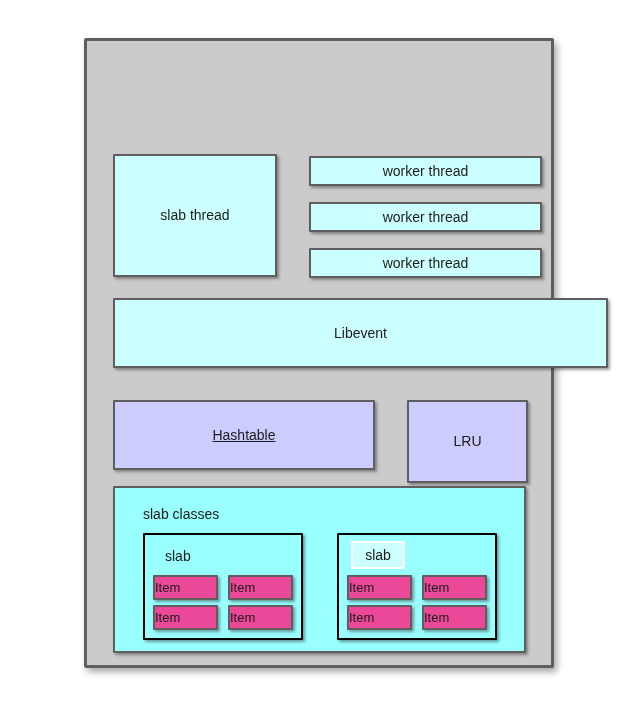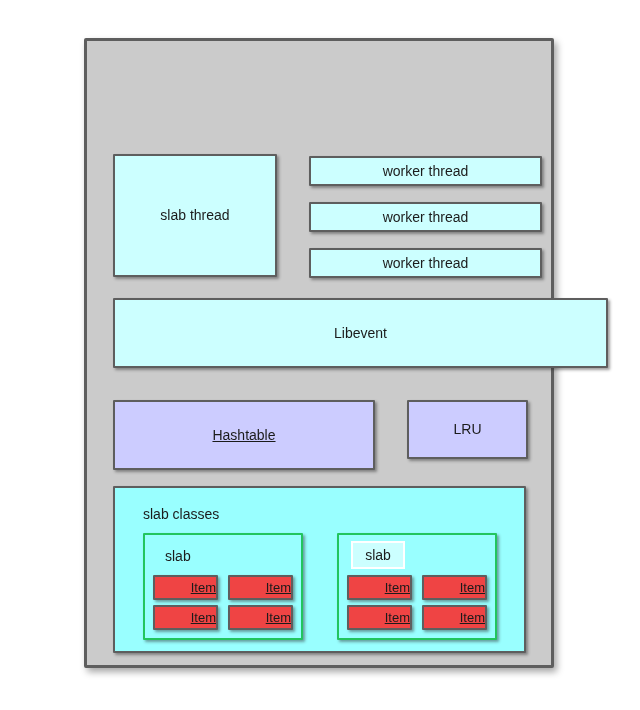--- a/index.html
+++ b/index.html
@@ -24,49 +24,49 @@
   .fill-cyan-bright { background:#99ffff; }
 
   .network      { left:26px;  top:18px;  width:413px; height:63px;  }
   .main-thread  { left:26px;  top:113px; width:164px; height:123px; }
   .worker       { left:222px; width:233px; height:30px; }
   .worker-1     { top:115px; }
   .worker-2     { top:161px; }
   .worker-3     { top:207px; }
   .libevent     { left:26px;  top:257px; width:495px; height:70px;  }
   .hashtable    { left:26px;  top:359px; width:262px; height:70px;text-decoration:underline;  }
-  .lru          { left:320px; top:359px; width:121px; height:59px;  }
+  .lru          { left:320px; top:359px; width:121px; height:83px;  }
 
   .slab-classes {
     left:26px; top:445px; width:413px; height:167px;
     display:block;
   }
   .slab-classes-label {
     position:absolute; left:28px; top:18px; font-size:14px;text-align:center;
   }
   .slab {
     position:absolute; top:45px; width:160px; height:107px;
-    box-sizing:border-box; border:2px solid #22c55e; border-radius:1px;
+    box-sizing:border-box; border:2px solid #000000; border-radius:1px;
     background:#99ffff; box-shadow:2px 2px 3px rgba(40,40,40,0.45);
   }
   .slab-1 { left:28px; }
   .slab-2 { left:222px; }
   .slab-label {
     position:absolute; left:20px; top:13px; font-size:14px;
   }
   .slab-label-highlight {
     left:12px; top:6px; width:54px; height:28px;
     box-sizing:border-box; border:2px solid #ffffff; background:#ccffff;
     display:flex; align-items:center; justify-content:center;
   }
   .item {
     position:absolute; width:65px; height:25px;
     box-sizing:border-box; border:2px solid #5e5e5e; border-radius:1px;
-    background:#ef4444; box-shadow:2px 2px 3px rgba(40,40,40,0.45);
-    display:flex; align-items:center; justify-content:flex-end; font-size:13px;text-decoration:underline;
+    background:#ec4899; box-shadow:2px 2px 3px rgba(40,40,40,0.45);
+    display:flex; align-items:center; justify-content:flex-start; font-size:13px;
   }
   .item-tl { left:8px;  top:40px; }
   .item-tr { left:83px; top:40px; }
   .item-bl { left:8px;  top:70px; }
   .item-br { left:83px; top:70px; }
 </style>
 </head>
 <body>
 
 <div class="canvas">

